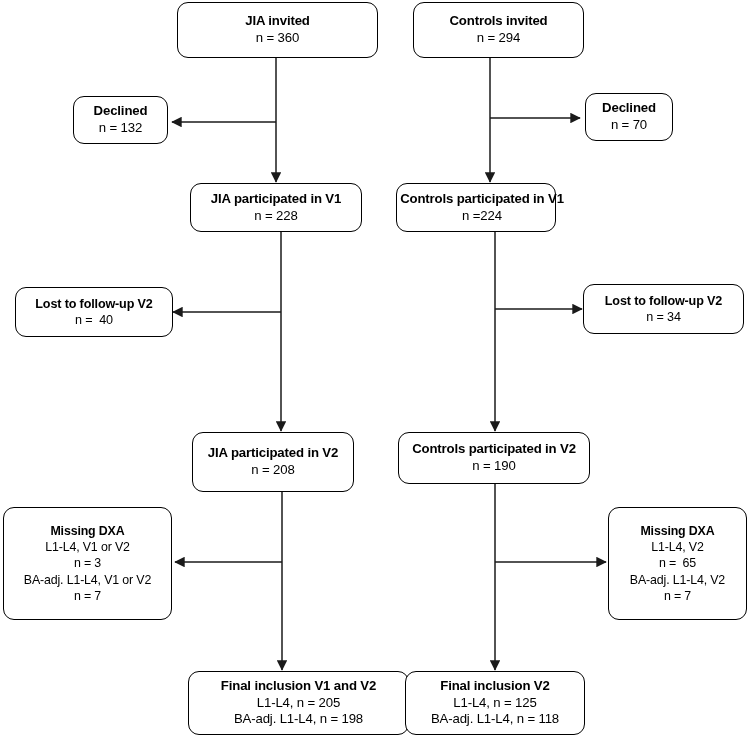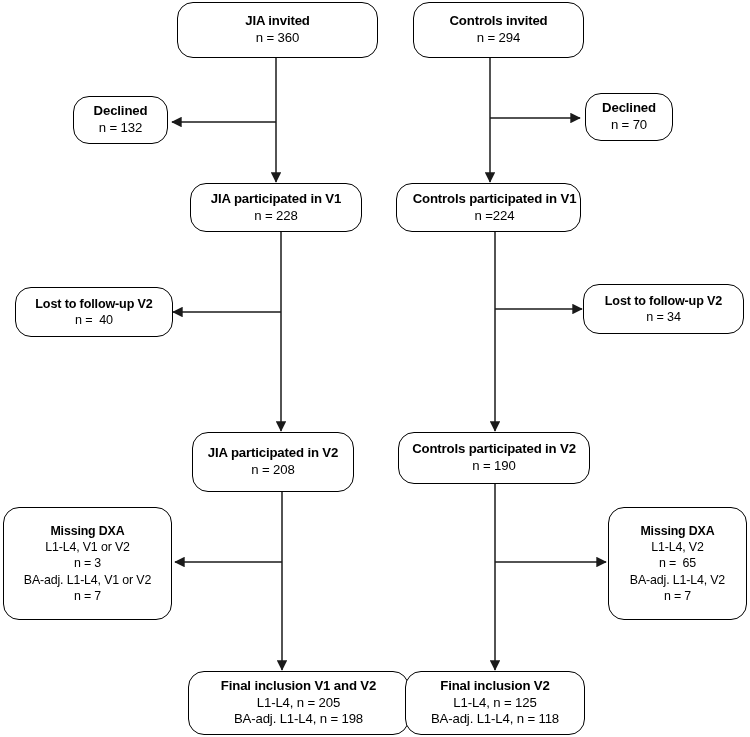--- a/index.html
+++ b/index.html
@@ -23,21 +23,21 @@
     left: 0;
     top: 0;
     width: 750px;
     height: 737px;
     pointer-events: none;
   }
   .node {
     position: absolute;
     box-sizing: border-box;
     border: 1.6px solid #000000;
-    border-radius: 16px;
+    border-radius: 11px;
     background: #ffffff;
     display: flex;
     flex-direction: column;
     align-items: center;
     justify-content: center;
     text-align: center;
     line-height: 1.28;
     z-index: 2;
   }
   .node .hd {
@@ -139,21 +139,21 @@
   <div class="node" style="left:585px; top:93px; width:88px; height:48px;">
     <div class="hd">Declined</div>
     <div class="ln">n = 70</div>
   </div>
 
   <div class="node" style="left:190px; top:183px; width:172px; height:49px;">
     <div class="hd">JIA participated in V1</div>
     <div class="ln">n = 228</div>
   </div>
 
-  <div class="node" style="left:396px; top:183px; width:185px; height:49px;padding-left:12px;">
+  <div class="node" style="left:396px; top:183px; width:160px; height:49px;padding-left:12px;">
     <div class="hd">Controls participated in V1</div>
     <div class="ln">n =224</div>
   </div>
 
   <div class="node small" style="left:15px; top:287px; width:158px; height:50px;">
     <div class="hd">Lost to follow-up V2</div>
     <div class="ln">n =  40</div>
   </div>
 
   <div class="node small" style="left:583px; top:284px; width:161px; height:50px;">

